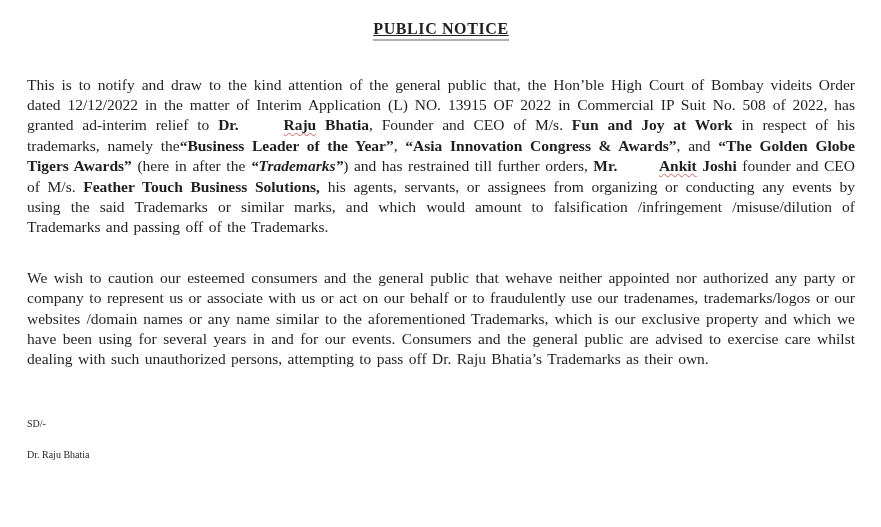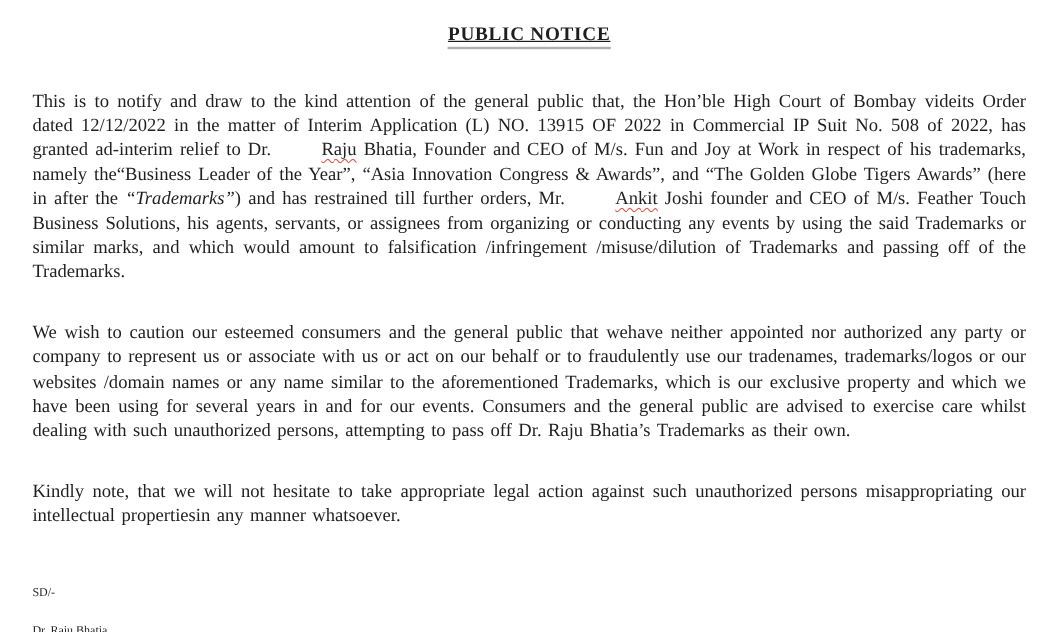--- a/index.html
+++ b/index.html
@@ -34,21 +34,21 @@
     padding-bottom: 1px;
     line-height: 1.1;
   }
   .body-text .para {
     font-size: 15.5px;
     line-height: 20.4px;
     text-align: justify;
     word-spacing: 1.5px;
     margin: 0 0 30px 0;
   }
-  .b { font-weight: normal; }
+  .b { font-weight: bold; }
   .i { font-style: italic; }
   .spell {
     text-decoration-line: underline;
     text-decoration-style: wavy;
     text-decoration-color: var(--spell-color, #e06055);
     text-decoration-thickness: 1px;
     text-underline-offset: 2px;
     text-decoration-skip-ink: none;
     margin-left: 36px;
   }
@@ -65,20 +65,19 @@
 <body>
 
 <div class="page">
   <div class="title-row">
     <span class="title">PUBLIC NOTICE</span>
   </div>
 
   <div class="body-text">
       <p class="para"><span>This is to notify and draw to the kind attention of the general public that, the Hon’ble High Court of Bombay videits Order dated 12/12/2022 in the matter of Interim Application (L) NO. 13915 OF 2022 in Commercial IP Suit No. 508 of 2022, has granted ad-interim relief to </span><span class="b">Dr. </span><span class="b spell">Raju</span><span class="b"> Bhatia</span><span>, Founder and CEO of M/s. </span><span class="b">Fun and Joy at Work</span><span> in respect of his trademarks, namely the</span><span class="b">“Business Leader of the Year”</span><span>, </span><span class="b">“Asia Innovation Congress &amp; Awards”</span><span>, and </span><span class="b">“The Golden Globe Tigers Awards”</span><span> (here in after the </span><span class="b i">“Trademarks”</span><span>) and has restrained till further orders, </span><span class="b">Mr. </span><span class="b spell">Ankit</span><span class="b"> Joshi</span><span> founder and CEO of M/s. </span><span class="b">Feather Touch Business Solutions,</span><span> his agents, servants, or assignees from organizing or conducting any events by using the said Trademarks or similar marks, and which would amount to falsification /infringement /misuse/dilution of Trademarks and passing off of the Trademarks.</span></p>
       <p class="para"><span>We wish to caution our esteemed consumers and the general public that wehave neither appointed nor authorized any party or company to represent us or associate with us or act on our behalf or to fraudulently use our tradenames, trademarks/logos or our websites /domain names or any name similar to the aforementioned Trademarks, which is our exclusive property and which we have been using for several years in and for our events. Consumers and the general public are advised to exercise care whilst dealing with such unauthorized persons, attempting to pass off Dr. Raju Bhatia’s Trademarks as their own.</span></p>
-      <p class="para"><span>Kindly note, that we will not hesitate to take appropriate legal action against such unauthorized persons misappropriating our intellectual propertiesin any manner whatsoever.</span></p>
     </div>
 
   <div class="signature">
     <p class="sig-line">SD/-</p>
     <p class="sig-line">Dr. Raju Bhatia</p>
   </div>
 </div>
 
 </body></html>

